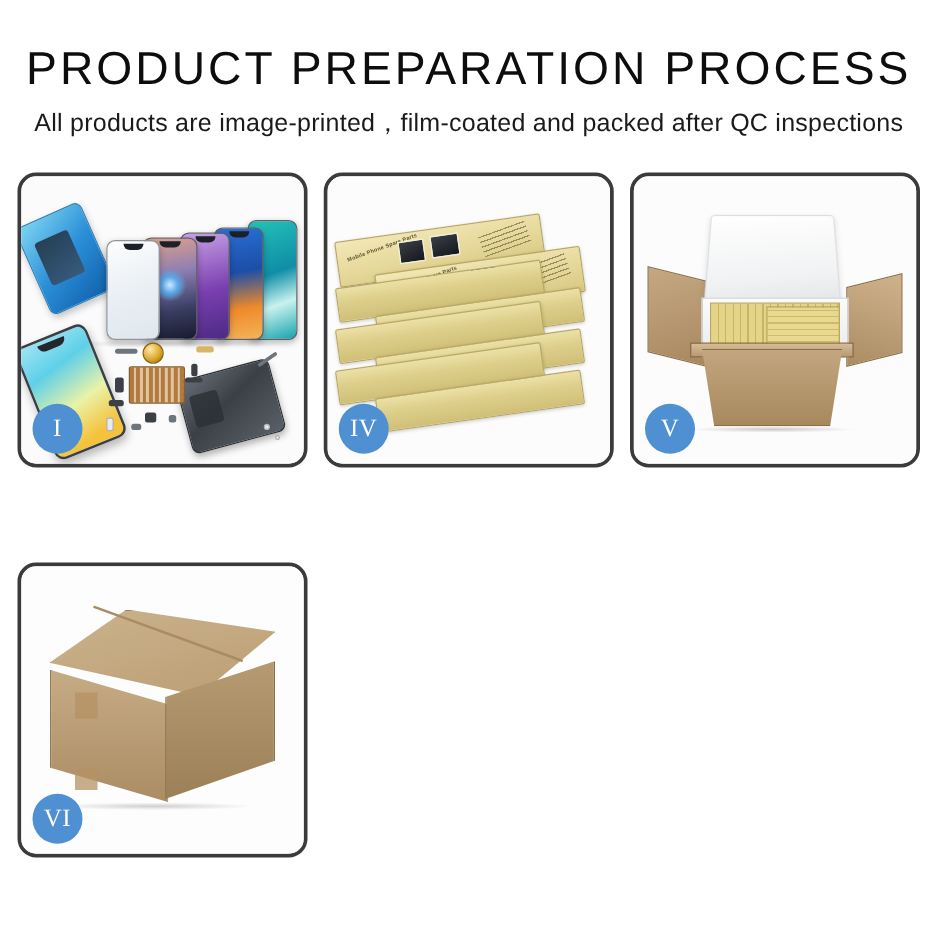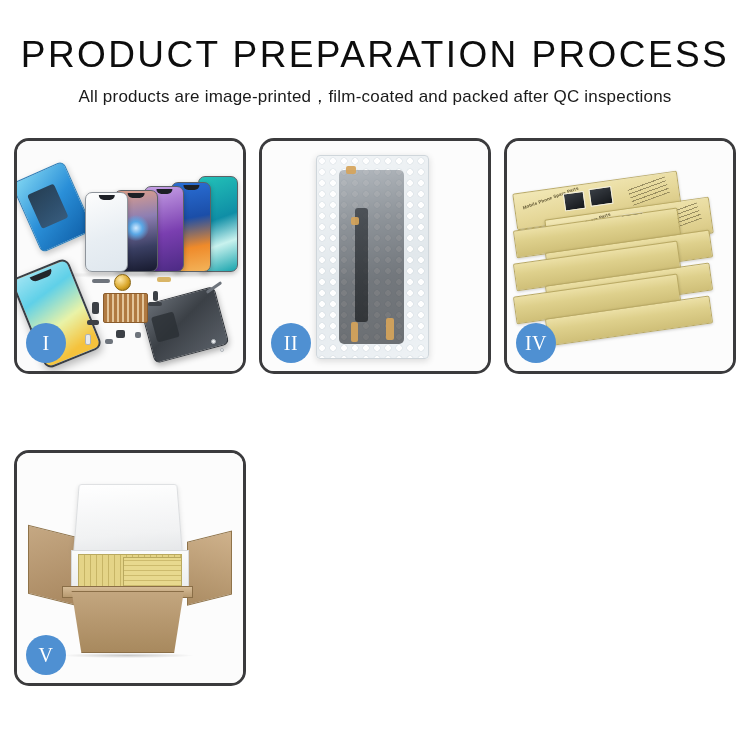--- a/index.html
+++ b/index.html
@@ -16,21 +16,21 @@
   .title {
     font-size: 37px;
     font-weight: 500;
     letter-spacing: 2.4px;
     color: #0d0d0d;
     line-height: 1.05;
     white-space: nowrap;
   }
   .subtitle {
     margin-top: 10px;
-    font-size: 17px;
+    font-size: 20px;
     font-weight: 400;
     letter-spacing: .2px;
     color: #1a1a1a;
     white-space: nowrap;
   }
 
   
   .grid {
     position: absolute;
     left: 14px; top: 138px;
@@ -361,34 +361,20 @@
         <div class="part" style="left:44%; top:82%; width:9px; height:8px;"></div>
         <div class="part lt" style="left:52%; top:83%; width:6px; height:6px;"></div>
         <div class="part lt" style="left:39%; top:86%; width:8px; height:5px;"></div>
         <div class="part white" style="left:86%; top:86%; width:5px; height:5px; border-radius:50%;"></div>
         <div class="part white" style="left:90%; top:90%; width:4px; height:4px; border-radius:50%;"></div>
         <div class="part lt" style="left:83%; top:63%; width:18px; height:3px; transform:rotate(-35deg);"></div>
       </div>
       <div class="badge">I</div>
     </div>
 
-    <div class="panel">
-      <div class="stage">
-        <div class="p2-bg"></div>
-        <div class="bubblebag">
-          <div class="bag-part"></div>
-          <div class="flexcable"></div>
-          <div class="tab-gold" style="left:26%; top:5%; width:9%; height:4%;"></div>
-          <div class="tab-gold" style="left:30%; top:30%; width:8%; height:4%;"></div>
-          <div class="tab-gold" style="left:30%; top:82%; width:7%; height:10%;"></div>
-          <div class="tab-gold" style="left:62%; top:80%; width:7%; height:11%;"></div>
-        </div>
-      </div>
-      <div class="badge">II</div>
-    </div>
 
 
     <div class="panel">
       <div class="stage">
         <div class="p4-bg"></div>
         <div class="stack">
 
           <div class="sbox top" style="left:0%; top:6%; transform:rotate(-8deg);">
             <div class="lbl">Mobile Phone Spare Parts</div>
             <div class="win" style="left:30%; top:18%; width:13%; height:50%;"></div>
@@ -423,15 +409,28 @@
         <div class="foam-tray"></div>
         <div class="yellow-pack"></div>
         <div class="yellow-pack2"></div>
         <div class="ctn-rim"></div>
         <div class="ctn-front"></div>
         <div class="ctn-shadow"></div>
       </div>
       <div class="badge">V</div>
     </div>
 
+    <div class="panel">
+      <div class="stage">
+        <div class="p6-bg"></div>
+        <div class="bx-top"></div>
+        <div class="bx-top-seam"></div>
+        <div class="bx-left"></div>
+        <div class="bx-right"></div>
+        <div class="tape" style="left:19%; top:44%; width:8%; height:9%;"></div>
+        <div class="tape" style="left:19%; top:70%; width:8%; height:8%;"></div>
+        <div class="bx-shadow"></div>
+      </div>
+      <div class="badge">VI</div>
+    </div>
 
   </div>
 </div>
 
 </body></html>

